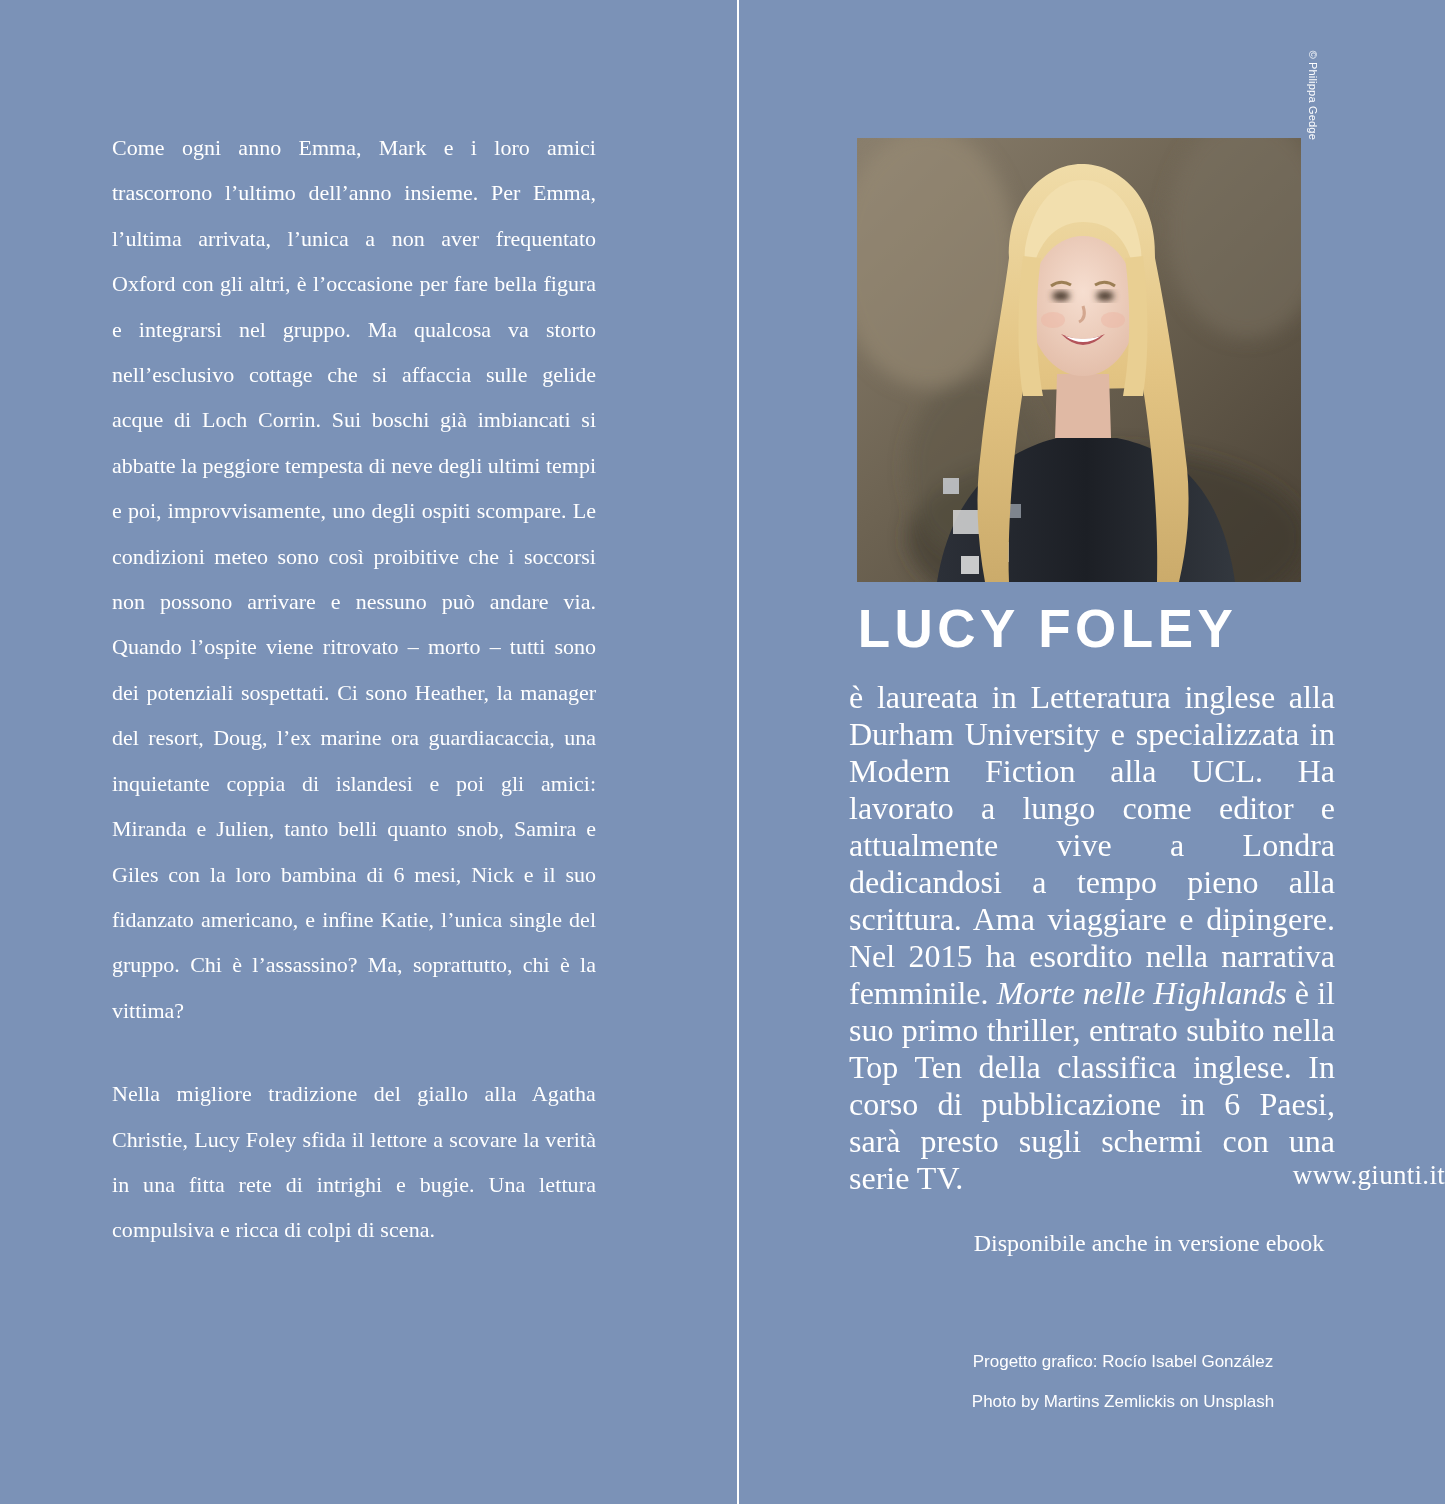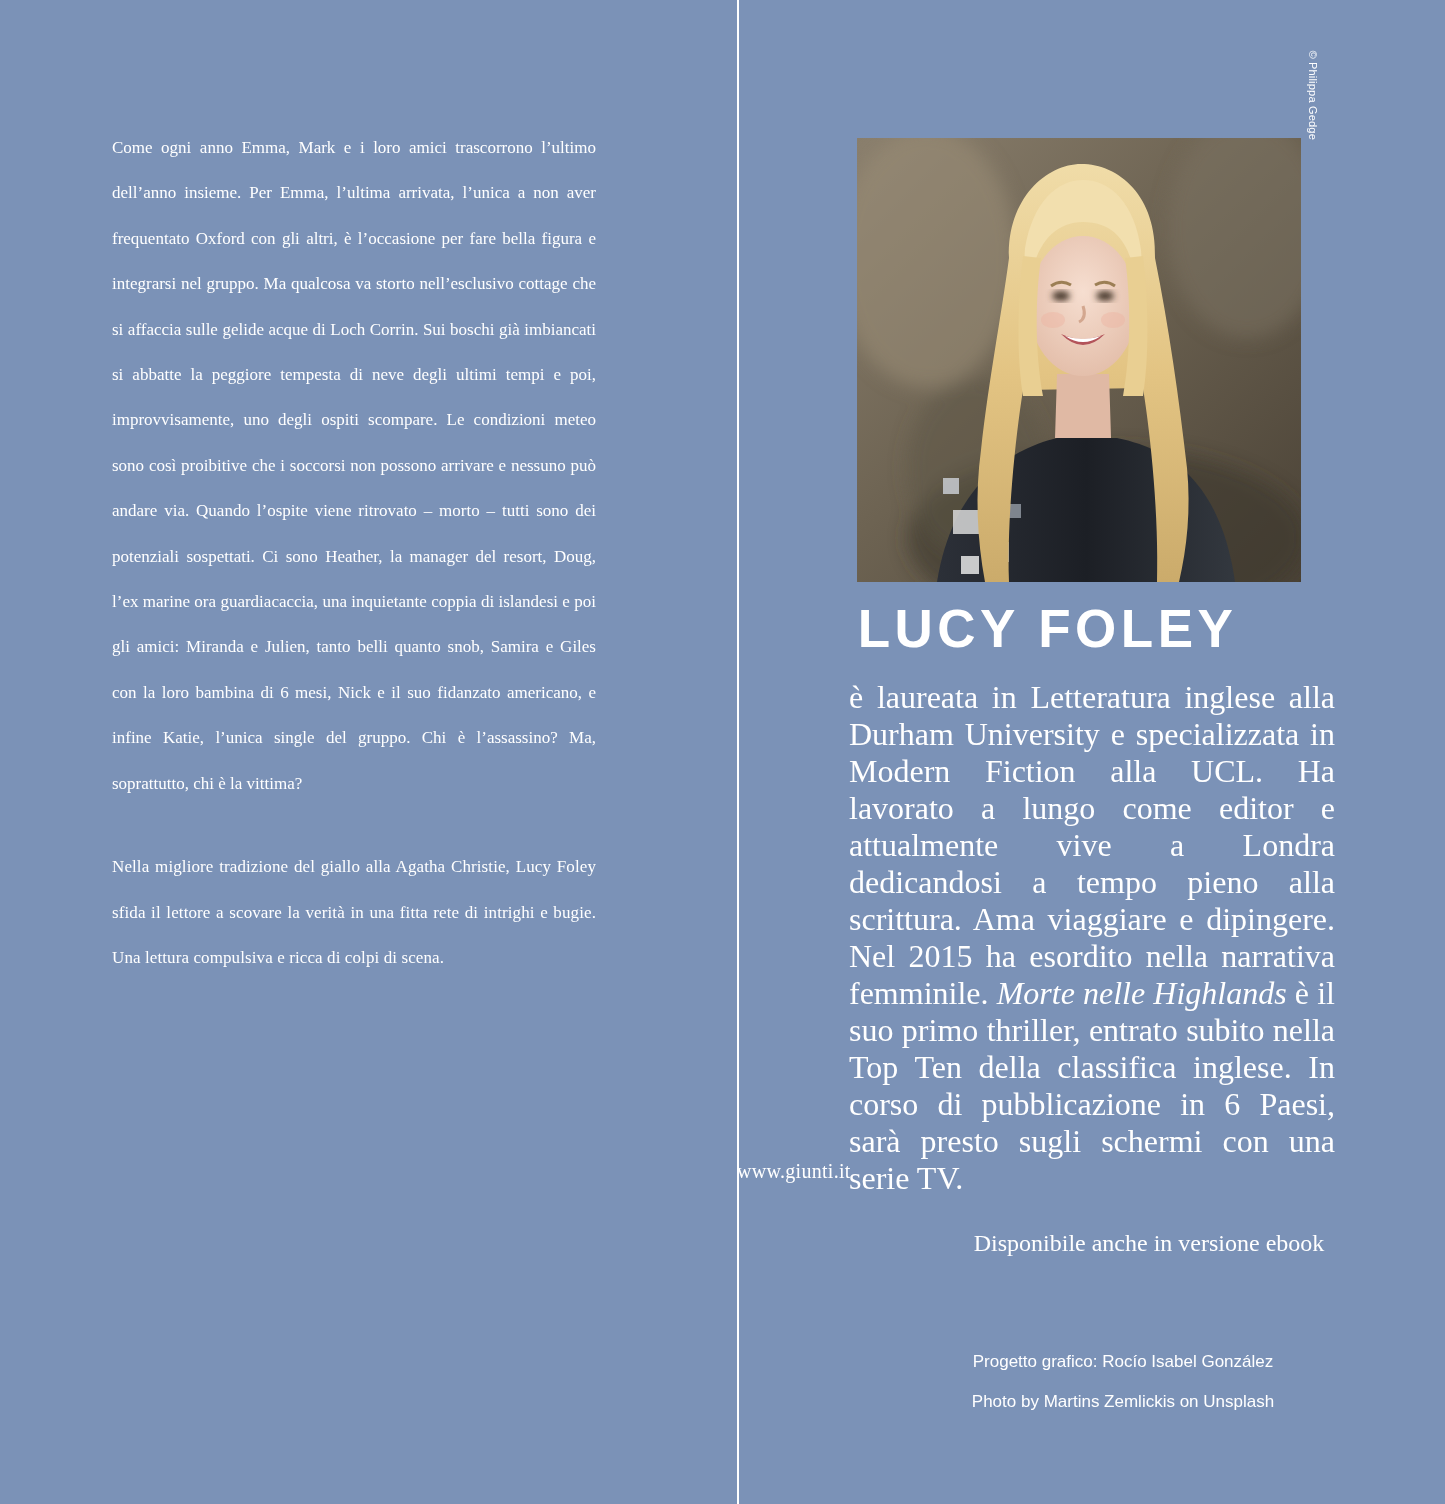--- a/index.html
+++ b/index.html
@@ -26,21 +26,21 @@
     height: 100%;
     position: relative;
     box-sizing: border-box;
   }
   .blurb {
     position: absolute;
     left: 112px;
     top: 125px;
     width: 484px;
     color: #ffffff;
-    font-size: 17px;
+    font-size: 22px;
     line-height: 45.4px;
     text-align: justify;
     text-align-last: left;
     hyphens: auto;
   }
   .blurb p {
     margin: 0;
   }
   .blurb p.bold {
     font-weight: normal;
@@ -111,23 +111,23 @@
     text-align: justify;
     text-align-last: left;
     hyphens: auto;
   }
   .bio em { font-style: italic; }
   .site {
     position: absolute;
     left: 0;
     top: 1160px;
     width: 708px;
-    text-align: left;
-    color: #ffffff;
-    font-size: 20px;
+    text-align: right;
+    color: #ffffff;
+    font-size: 27px;
     letter-spacing: .3px;
   }
   .ebook {
     position: absolute;
     left: 0;
     top: 1230px;
     width: 824px;
     text-align: center;
     color: #ffffff;
     font-size: 24px;

